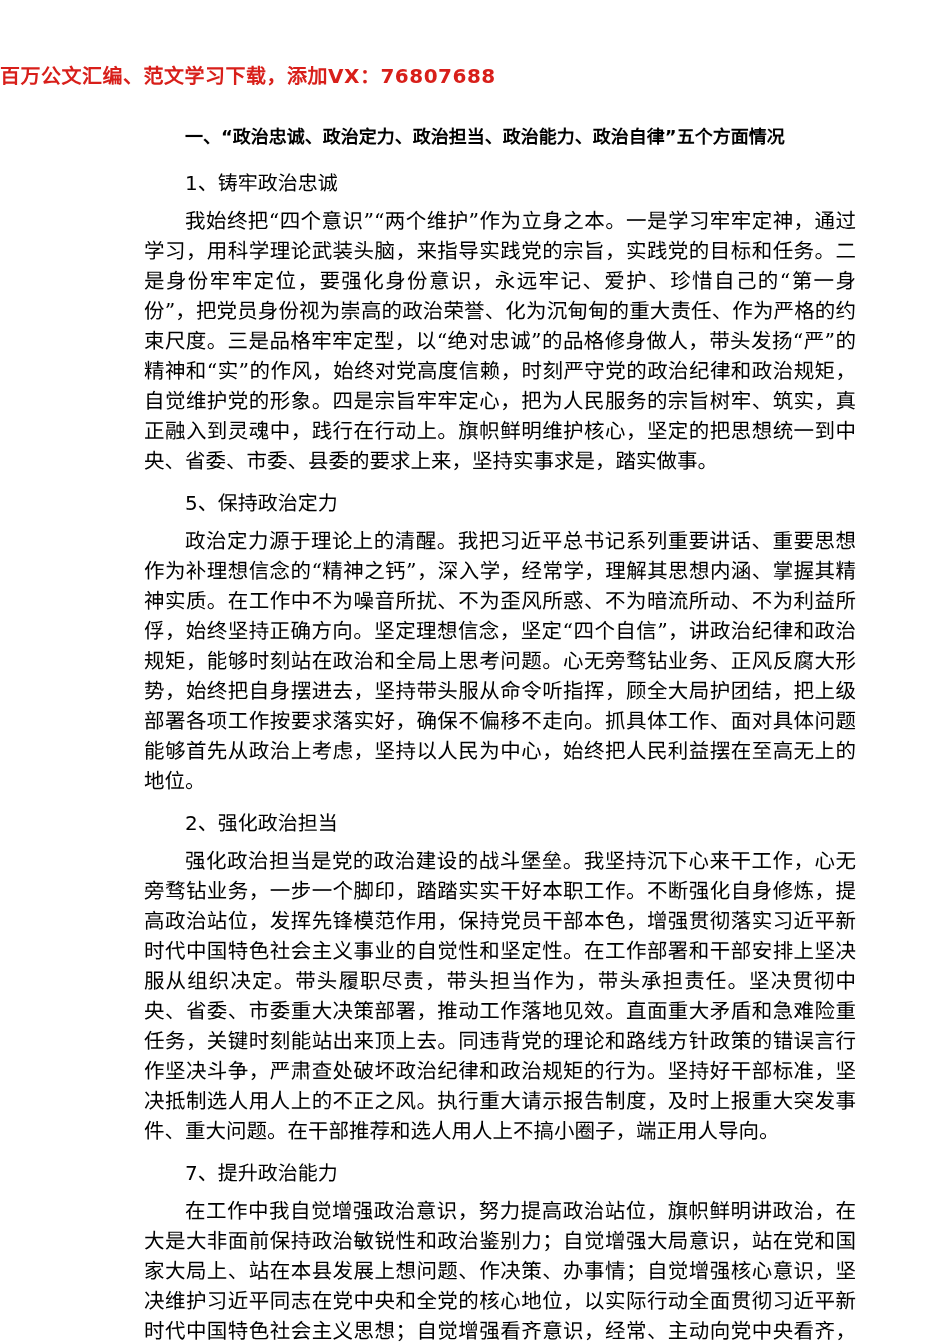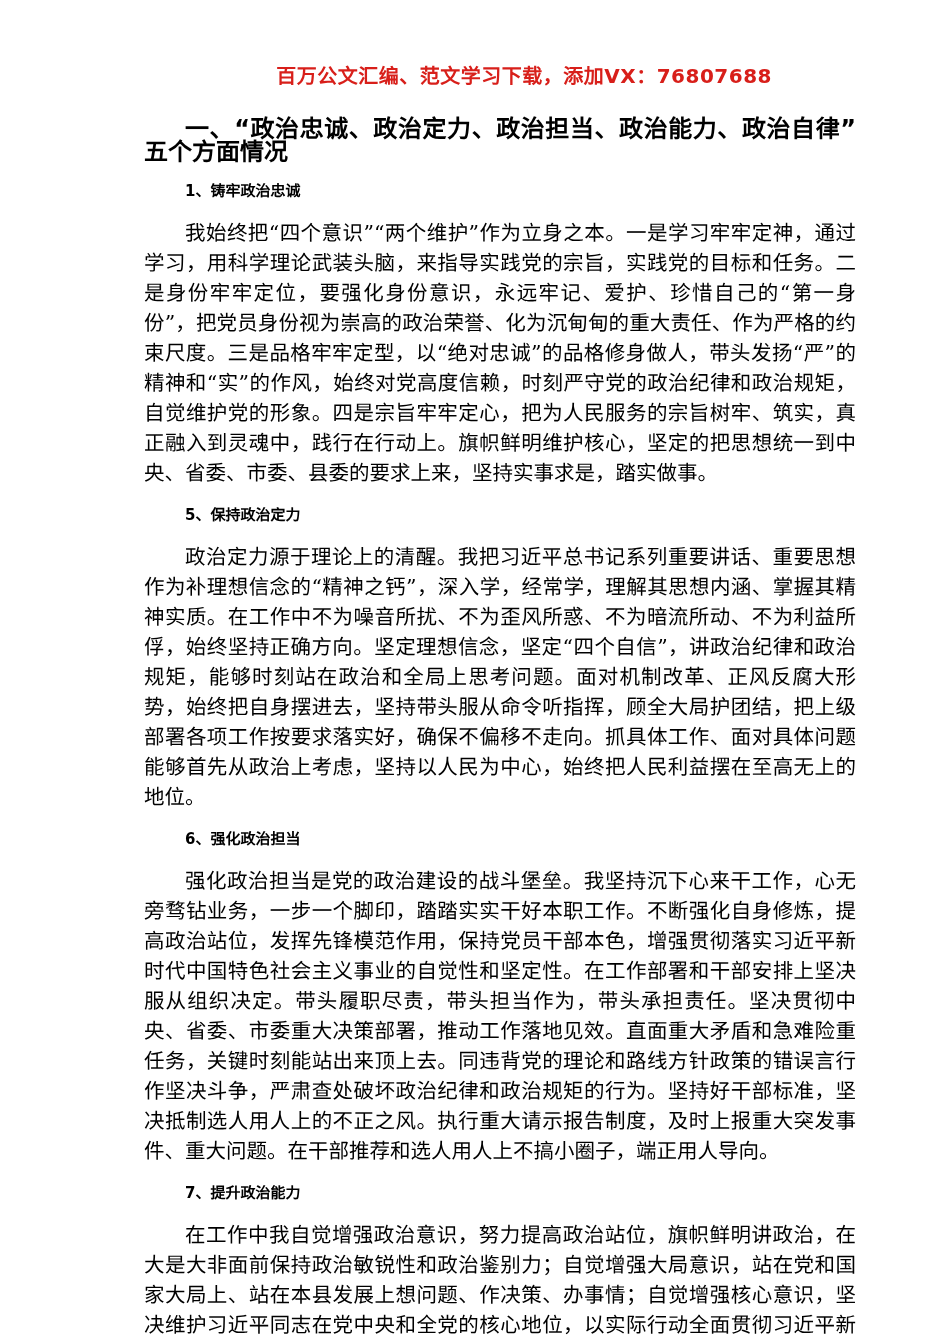--- a/index.html
+++ b/index.html
@@ -24,21 +24,21 @@
     box-sizing: border-box;
     background: #ffffff;
   }
 
   
   .watermark-band {
     position: absolute;
     top: 60px;
     left: 0;
     width: 772px;
-    text-align: right;
+    text-align: left;
     text-decoration: underline;
   }
   .watermark-text {
     display: inline-block;
     font-family: "DejaVu Sans", "Liberation Sans", sans-serif;
     font-size: 20px;
     font-weight: 700;
     letter-spacing: 0.5px;
     color: #d81f1a;
     white-space: nowrap;
@@ -48,49 +48,49 @@
   .doc-body {
     position: absolute;
     top: 118px;
     left: 144px;
     width: 712px;
   }
 
   
   .heading-1 {
     font-family: "DejaVu Sans", "Liberation Sans", sans-serif;
-    font-size: 24px;
+    font-size: 18px;
     font-weight: 700;
-    line-height: 23px;
+    line-height: 38px;
     text-indent: 41px;
     margin: 0 0 8px 0;
     text-align: justify;
     text-justify: inter-ideograph;
     letter-spacing: 0px;
   }
 
   
   .heading-2 {
     font-family: "DejaVu Sans", "Liberation Sans", sans-serif;
-    font-size: 15px;
-    font-weight: 700;
+    font-size: 20px;
+    font-weight: 400;
     line-height: 30px;
     text-indent: 41px;
     margin: 12px 0 8px 0;
     letter-spacing: 0px;
   }
 
   
   .para {
     font-family: "DejaVu Serif", "Liberation Serif", serif;
     font-size: 20.5px;
     font-weight: 400;
     line-height: 30px;
     text-indent: 41px;
-    margin: 12px 0 4px 0;
+    margin: 0 0 4px 0;
     text-align: justify;
     text-justify: inter-ideograph;
     word-break: break-all;
     letter-spacing: 0px;
   }
 
   .spacer-after { margin-bottom: 10px; }
 </style>
 </head>
 <body>
@@ -102,22 +102,22 @@
   </div>
 
   <div class="doc-body">
 
     <p class="heading-1">一、“政治忠诚、政治定力、政治担当、政治能力、政治自律”五个方面情况</p>
 
     <p class="heading-2">1、铸牢政治忠诚</p>
     <p class="para spacer-after">我始终把“四个意识”“两个维护”作为立身之本。一是学习牢牢定神，通过学习，用科学理论武装头脑，来指导实践党的宗旨，实践党的目标和任务。二是身份牢牢定位，要强化身份意识，永远牢记、爱护、珍惜自己的“第一身份”，把党员身份视为崇高的政治荣誉、化为沉甸甸的重大责任、作为严格的约束尺度。三是品格牢牢定型，以“绝对忠诚”的品格修身做人，带头发扬“严”的精神和“实”的作风，始终对党高度信赖，时刻严守党的政治纪律和政治规矩，自觉维护党的形象。四是宗旨牢牢定心，把为人民服务的宗旨树牢、筑实，真正融入到灵魂中，践行在行动上。旗帜鲜明维护核心，坚定的把思想统一到中央、省委、市委、县委的要求上来，坚持实事求是，踏实做事。</p>
 
     <p class="heading-2">5、保持政治定力</p>
-    <p class="para spacer-after">政治定力源于理论上的清醒。我把习近平总书记系列重要讲话、重要思想作为补理想信念的“精神之钙”，深入学，经常学，理解其思想内涵、掌握其精神实质。在工作中不为噪音所扰、不为歪风所惑、不为暗流所动、不为利益所俘，始终坚持正确方向。坚定理想信念，坚定“四个自信”，讲政治纪律和政治规矩，能够时刻站在政治和全局上思考问题。面对机制改革、正风反腐大形势，始终把自身摆进去，坚持带头服从命令听指挥，顾全大局护团结，把上级部署各项工作按要求落实好，确保不偏移不走向。抓具体工作、面对具体问题能够首先从政治上考虑，坚持以人民为中心，始终把人民利益摆在至高无上的地位。</p>
+    <p class="para spacer-after">政治定力源于理论上的清醒。我把习近平总书记系列重要讲话、重要思想作为补理想信念的“精神之钙”，深入学，经常学，理解其思想内涵、掌握其精神实质。在工作中不为噪音所扰、不为歪风所惑、不为暗流所动、不为利益所俘，始终坚持正确方向。坚定理想信念，坚定“四个自信”，讲政治纪律和政治规矩，能够时刻站在政治和全局上思考问题。心无旁骛钻业务、正风反腐大形势，始终把自身摆进去，坚持带头服从命令听指挥，顾全大局护团结，把上级部署各项工作按要求落实好，确保不偏移不走向。抓具体工作、面对具体问题能够首先从政治上考虑，坚持以人民为中心，始终把人民利益摆在至高无上的地位。</p>
 
-    <p class="heading-2">6、强化政治担当</p>
+    <p class="heading-2">2、强化政治担当</p>
     <p class="para spacer-after">强化政治担当是党的政治建设的战斗堡垒。我坚持沉下心来干工作，心无旁骛钻业务，一步一个脚印，踏踏实实干好本职工作。不断强化自身修炼，提高政治站位，发挥先锋模范作用，保持党员干部本色，增强贯彻落实习近平新时代中国特色社会主义事业的自觉性和坚定性。在工作部署和干部安排上坚决服从组织决定。带头履职尽责，带头担当作为，带头承担责任。坚决贯彻中央、省委、市委重大决策部署，推动工作落地见效。直面重大矛盾和急难险重任务，关键时刻能站出来顶上去。同违背党的理论和路线方针政策的错误言行作坚决斗争，严肃查处破坏政治纪律和政治规矩的行为。坚持好干部标准，坚决抵制选人用人上的不正之风。执行重大请示报告制度，及时上报重大突发事件、重大问题。在干部推荐和选人用人上不搞小圈子，端正用人导向。</p>
 
     <p class="heading-2">7、提升政治能力</p>
     <p class="para">在工作中我自觉增强政治意识，努力提高政治站位，旗帜鲜明讲政治，在大是大非面前保持政治敏锐性和政治鉴别力；自觉增强大局意识，站在党和国家大局上、站在本县发展上想问题、作决策、办事情；自觉增强核心意识，坚决维护习近平同志在党中央和全党的核心地位，以实际行动全面贯彻习近平新时代中国特色社会主义思想；自觉增强看齐意识，经常、主动向党中央看齐，向党的理论和路线方针政策看齐，向党中央各项决策部署看齐，在政治立场、</p>
 
   </div>
 </div>
 
 </body></html>

